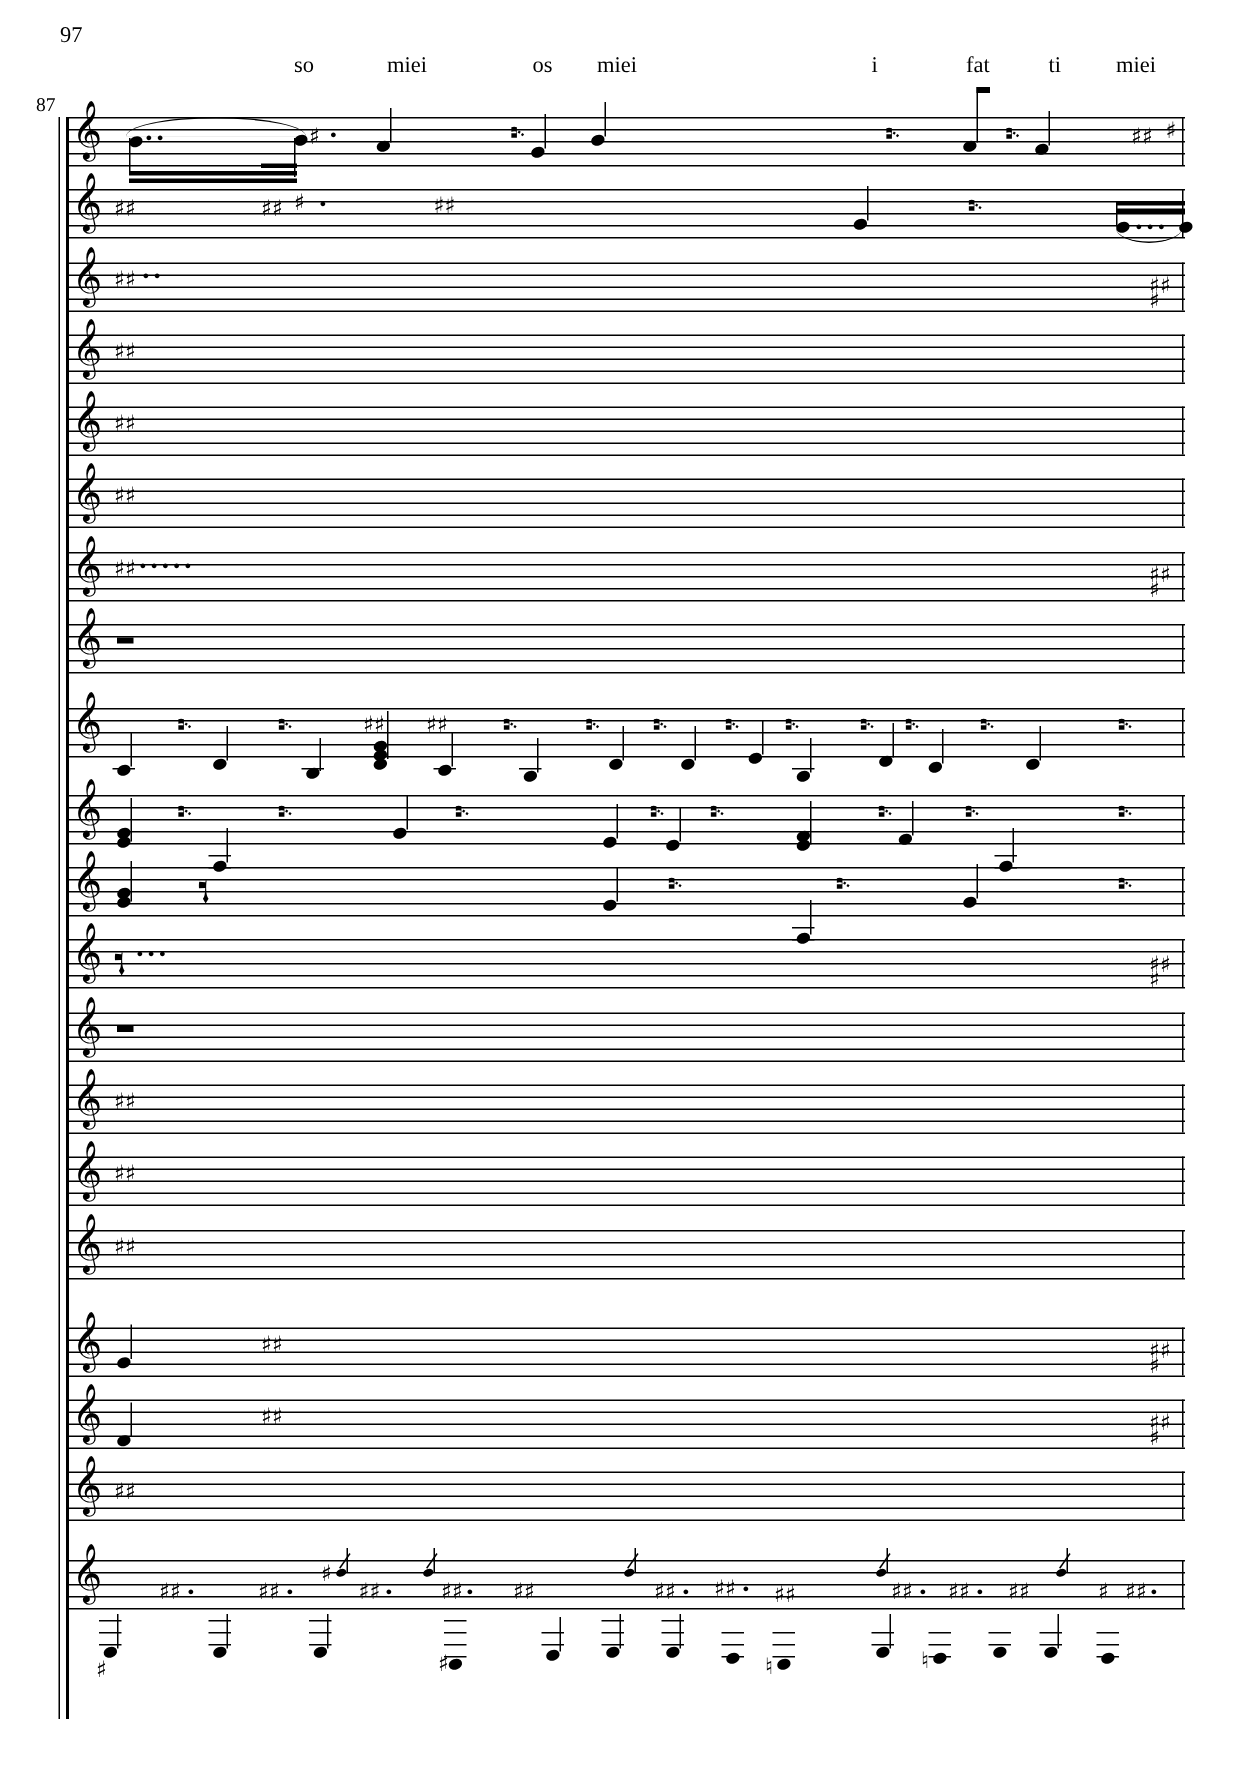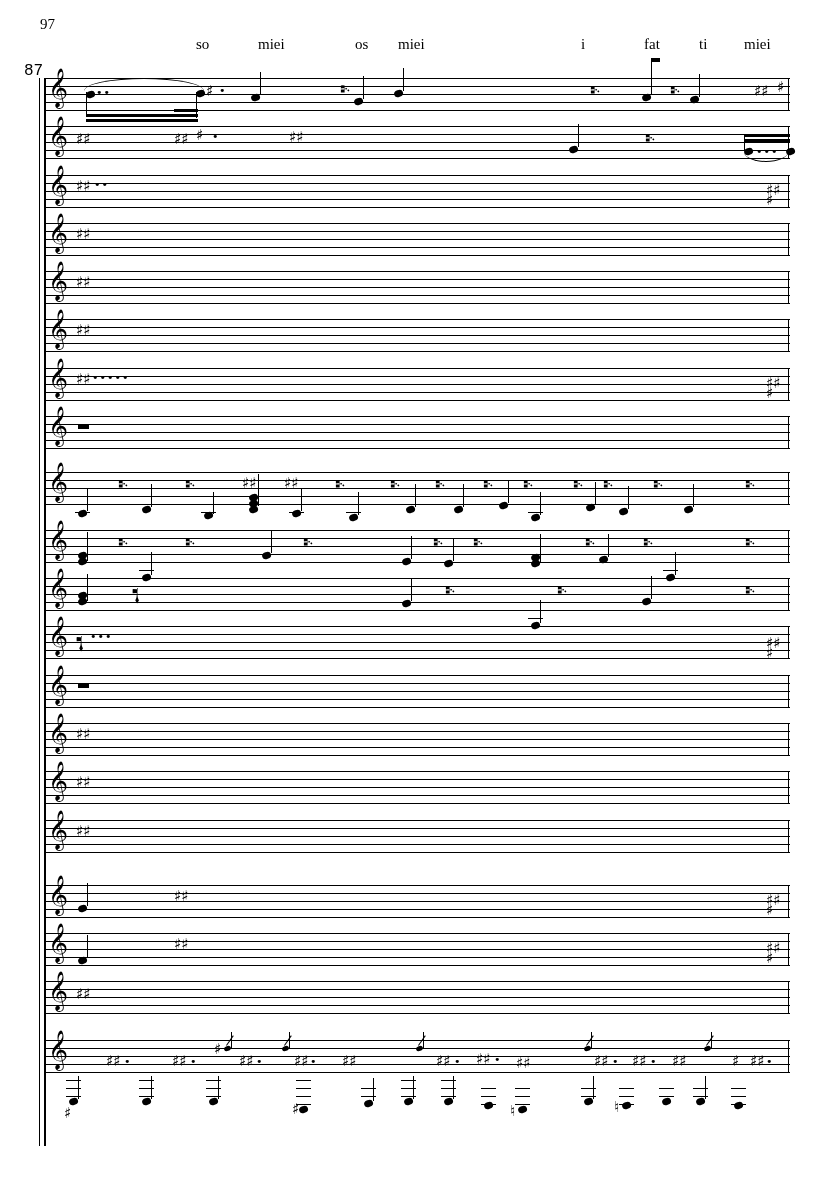--- a/index.html
+++ b/index.html
@@ -20,22 +20,22 @@
     width: 835px;
     height: 1181px;
   }
   .page-number {
     position: absolute;
     font-size: 15px;
     font-family: "Liberation Serif", serif;
   }
   .measure-number {
     position: absolute;
-    font-size: 16px;
-    font-family: Liberation Mono, monospace;
+    font-size: 13px;
+    font-family: Liberation Serif, serif;
   }
   .lyric {
     position: absolute;
     font-size: 15px;
     font-family: "Liberation Serif", serif;
     white-space: nowrap;
   }
   
   .system {
     position: absolute;

